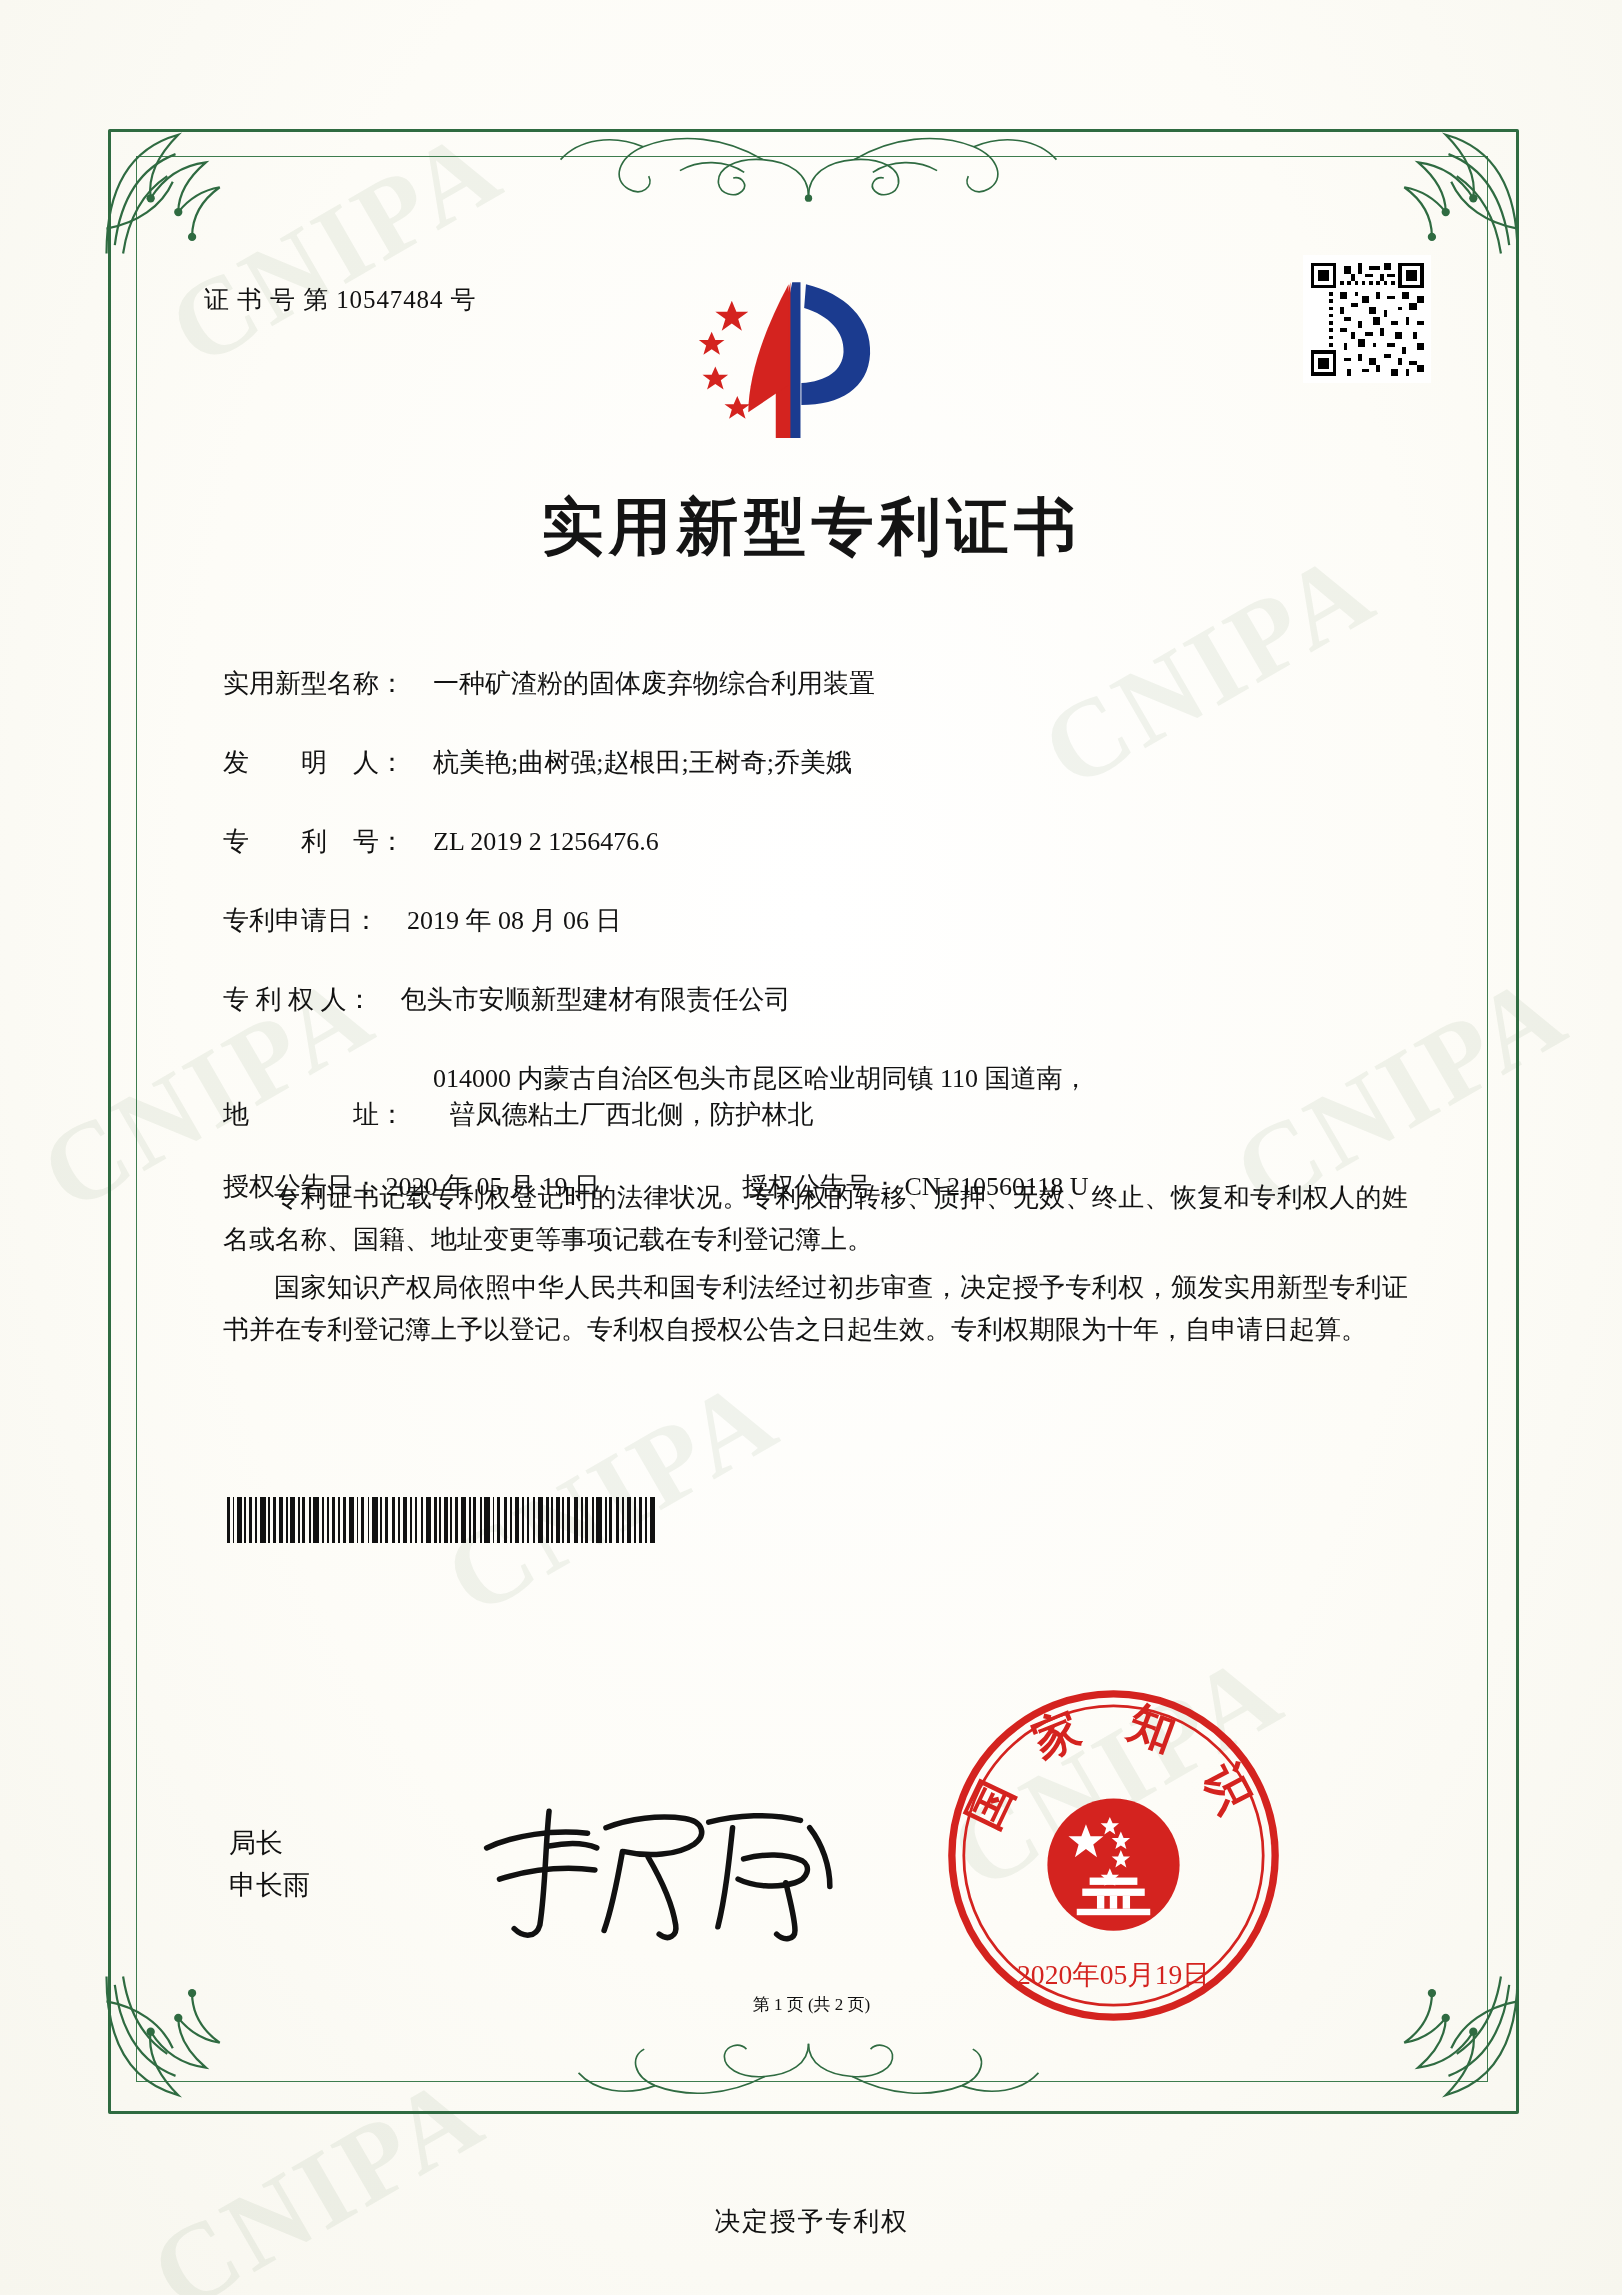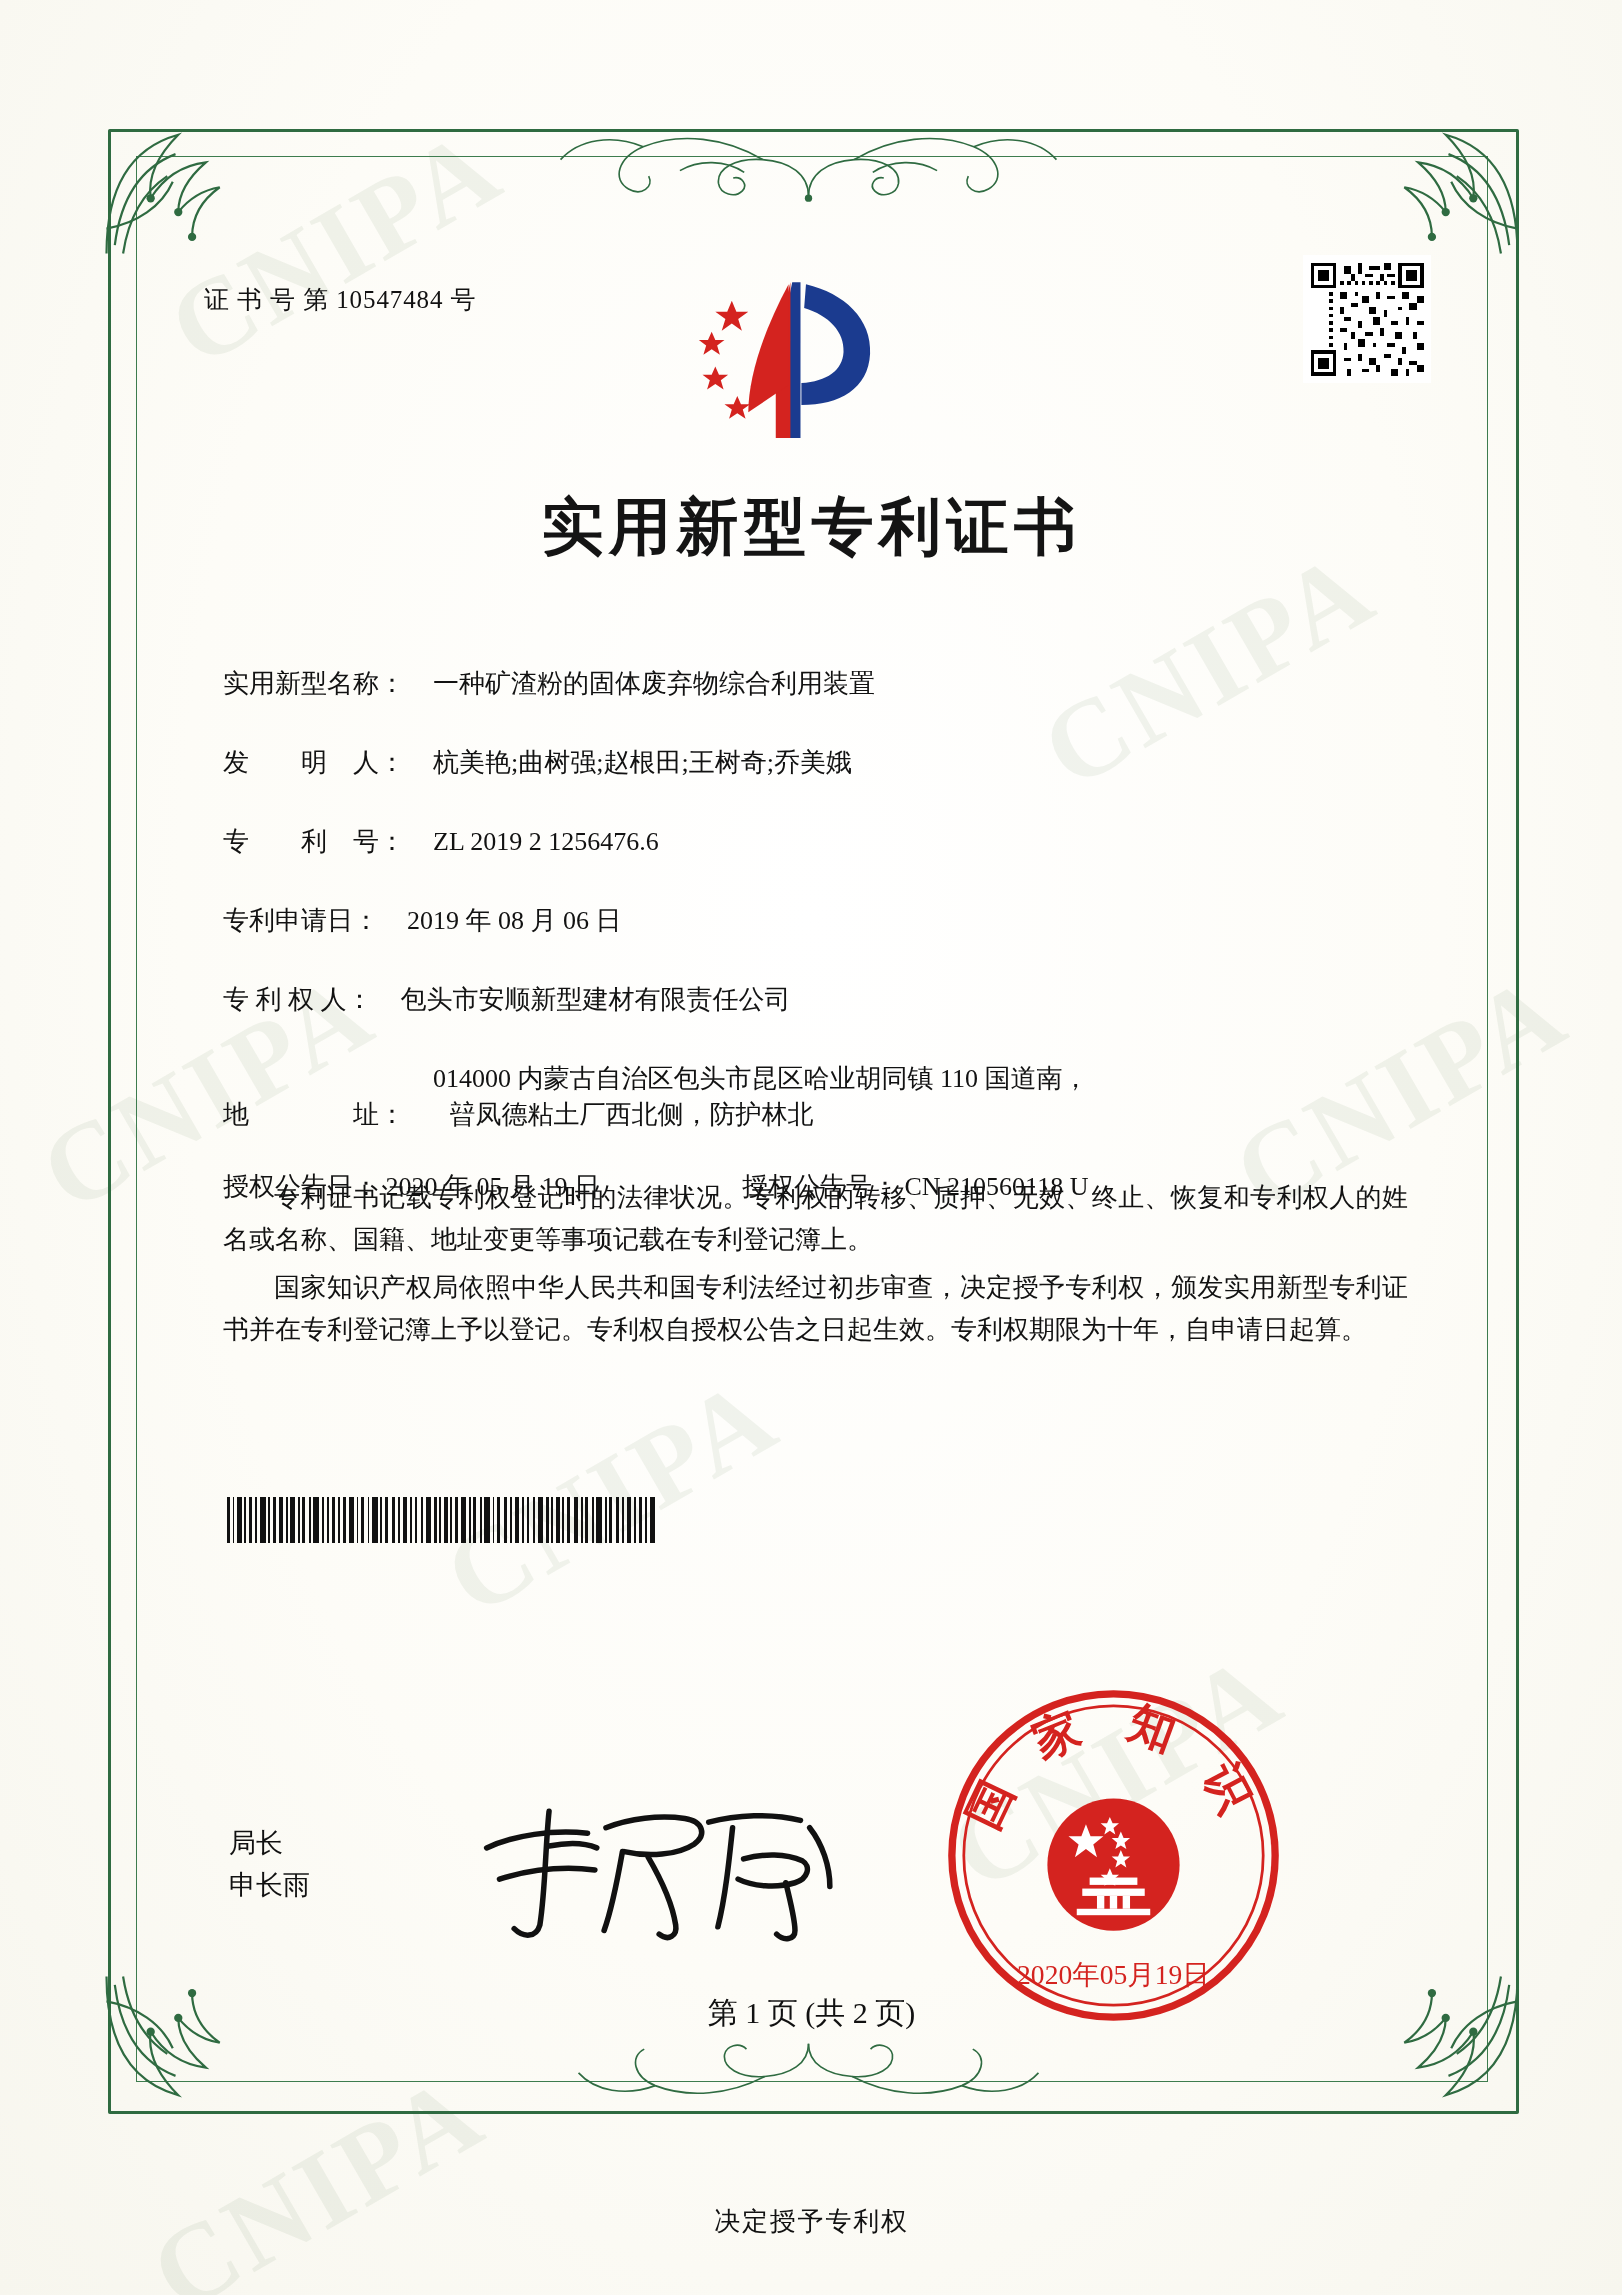--- a/index.html
+++ b/index.html
@@ -192,21 +192,21 @@
     left: 939px; top: 1681px;
     width: 349px; height: 349px;
   }
   .seal svg { width: 100%; height: 100%; display: block; }
 
   
   .page-num {
     position: absolute;
     left: 0; right: 0; top: 1993px;
     text-align: center;
-    font-size: 30px;
+    font-size: 17px;
     color: #111;
   }
   .tail-note {
     position: absolute;
     left: 0; right: 0; top: 2204px;
     text-align: center;
     font-size: 26px;
     letter-spacing: 1.8px;
     color: #111;
   }

